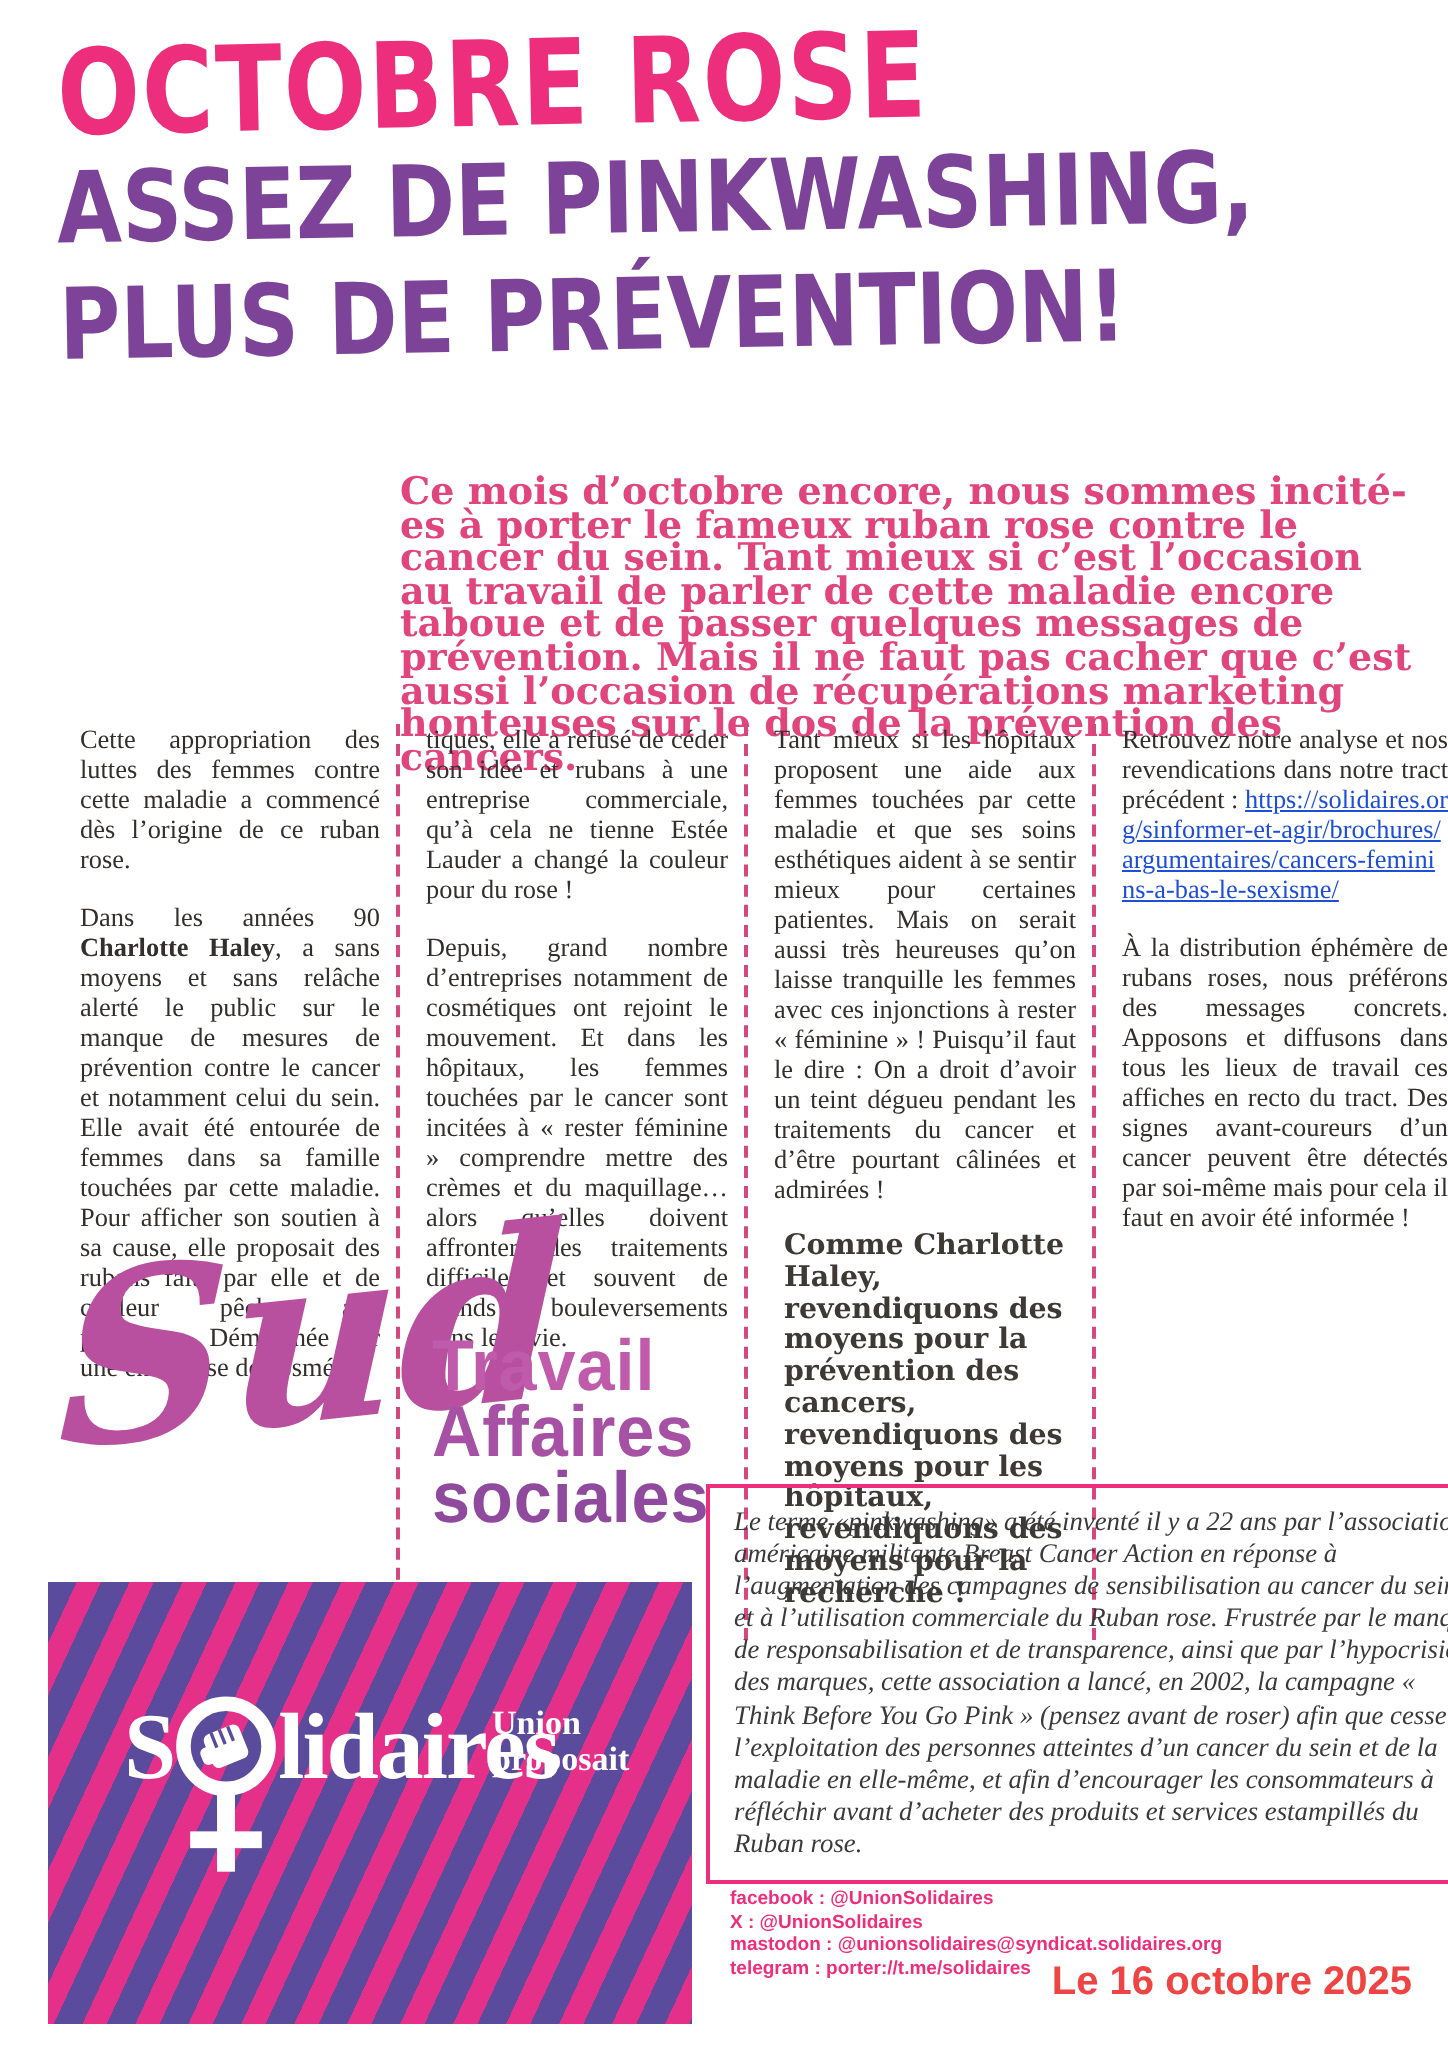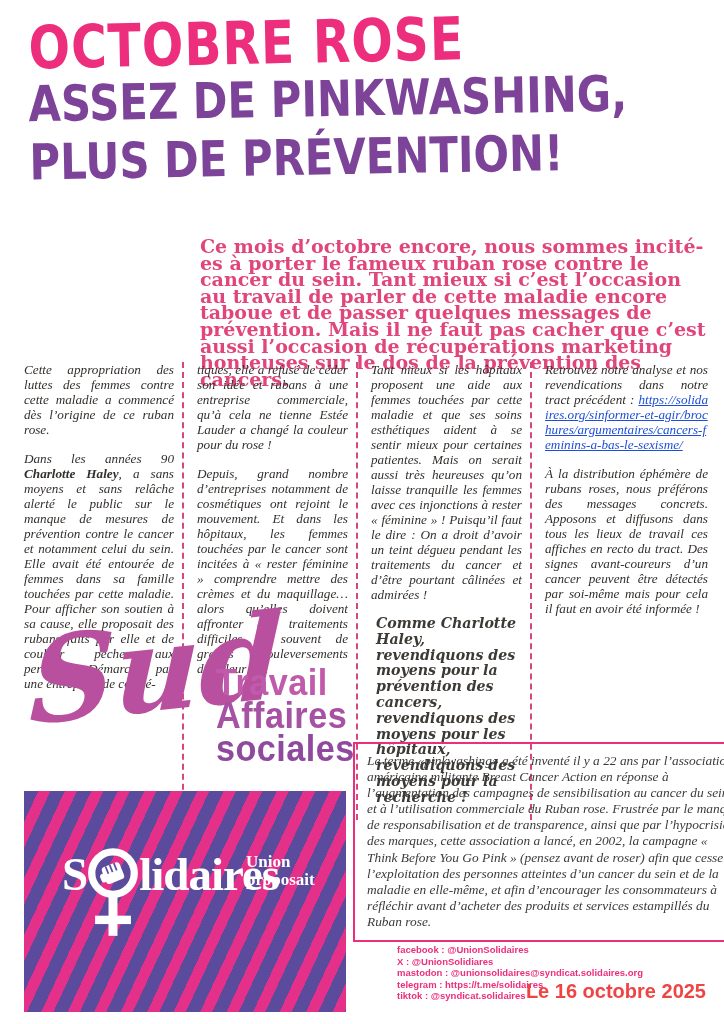--- a/index.html
+++ b/index.html
@@ -23,22 +23,22 @@
     white-space:nowrap;
   }
   
   .intro{
     position:absolute;left:200px;top:238px;width:506px;margin:0;
     font-family:"DejaVu Serif",serif;font-weight:bold;
     font-size:19px;line-height:16.6px;color:#e0457b;
   }
   
   .cols{
-    position:absolute;left:24px;top:362px;width:684px;height:378px;
-    display:grid;grid-template-columns:158px 174px 174px 178px;font-style:italic;
+    position:absolute;left:40px;top:362px;width:684px;height:378px;
+    display:grid;grid-template-columns:158px 174px 174px 178px;
   }
   .col{font-size:13.2px;line-height:15px;text-align:justify;}
   .col p{margin:0 0 14px 0;}
   .col1{padding-right:8px;}
   .col2,.col3,.col4{border-left:2px dashed #d6477f;padding-left:13px;}
   .col2,.col3{padding-right:8px;}
   .demand{
     font-family:"DejaVu Serif",serif;font-weight:bold;
     font-size:14.2px;line-height:15.8px;color:#3d3935;
     text-align:left;padding-left:5px;
@@ -87,21 +87,21 @@
   .pinkbox p{
     margin:0;font-family:"Liberation Serif",serif;font-style:italic;
     font-size:13.4px;line-height:16.1px;color:#3a3a3a;
   }
   
   .social{
     position:absolute;left:365px;top:944px;width:280px;
     font-family:"Liberation Sans",sans-serif;font-weight:bold;
     font-size:9.5px;line-height:11.6px;color:#ed2e7c;
   }
-  .social div{white-space:nowrap;margin-left:32px;}
+  .social div{white-space:nowrap;}
   .date{
     position:absolute;right:18px;top:980px;
     font-family:"Liberation Sans",sans-serif;font-weight:bold;
     font-size:20px;color:#ef4444;
   }
 </style>
 </head>
 <body>
 
 <div class="page">
@@ -165,21 +165,20 @@
       <span>lidaires</span>
     </div>
   </div>
 
   <div class="pinkbox">
     <p>Le terme «pinkwashing» a été inventé il y a 22 ans par l’association américaine militante Breast Cancer Action en réponse à l’augmentation des campagnes de sensibilisation au cancer du sein et à l’utilisation commerciale du Ruban rose. Frustrée par le manque de responsabilisation et de transparence, ainsi que par l’hypocrisie des marques, cette association a lancé, en 2002, la campagne « Think Before You Go Pink » (pensez avant de roser) afin que cesse l’exploitation des personnes atteintes d’un cancer du sein et de la maladie en elle-même, et afin d’encourager les consommateurs à réfléchir avant d’acheter des produits et services estampillés du Ruban rose.</p>
   </div>
 
   <div class="social">
     <div>facebook : @UnionSolidaires</div>
-    <div>X : @UnionSolidiares</div>
+    <div>X : @UnionSolidaires</div>
     <div>mastodon : @unionsolidaires@syndicat.solidaires.org</div>
-    <div>telegram : https://t.me/solidaires</div>
-    <div>tiktok : @syndicat.solidaires</div>
+    <div>telegram : porter://t.me/solidaires</div>
   </div>
 
   <div class="date">Le 16 octobre 2025</div>
 
 </div>
 
 </body></html>

